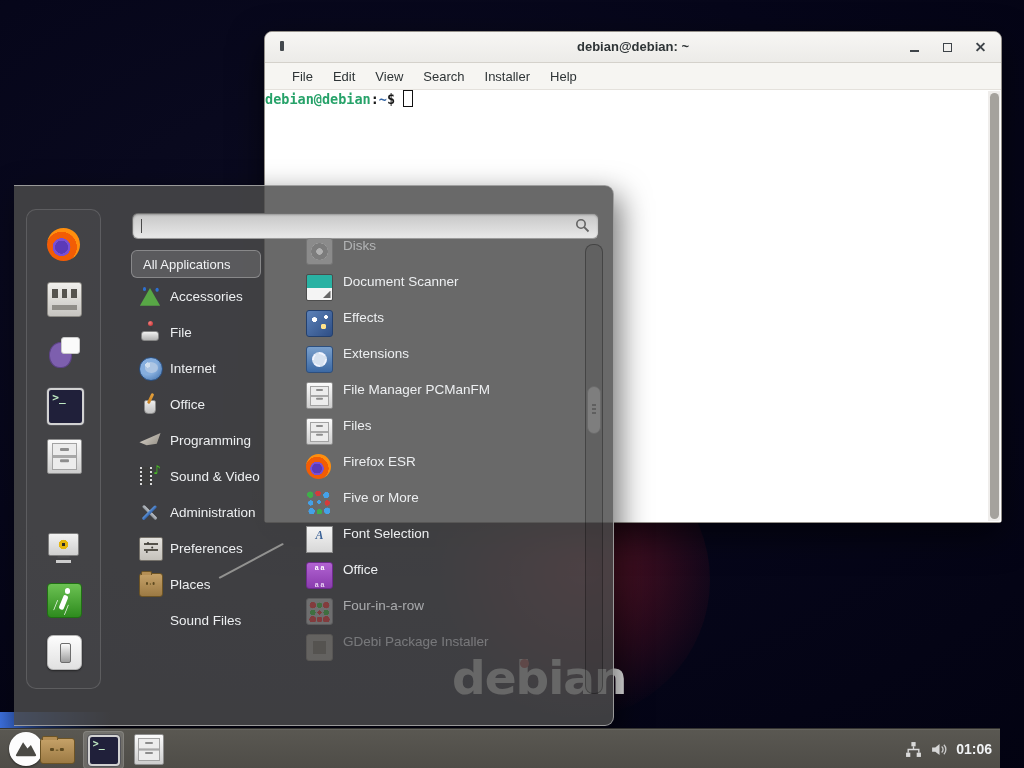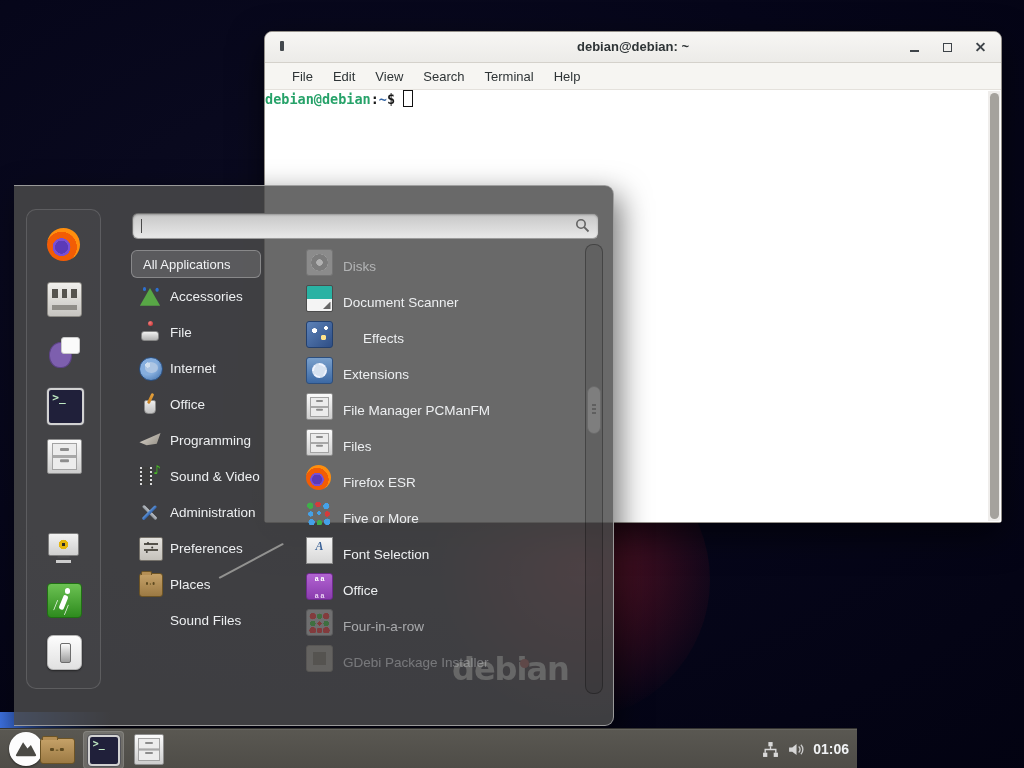--- a/index.html
+++ b/index.html
@@ -5,21 +5,21 @@
   html,body{margin:0;padding:0;}
   body{width:1024px;height:768px;position:relative;overflow:hidden;
        font-family:"Liberation Sans",sans-serif;background:#030310;}
   .abs{position:absolute;}
 
   
   #wallpaper{inset:0;z-index:0;
     background:radial-gradient(1100px 720px at 36% 34%, #0c0c22 0%, #06061a 48%, #020210 100%);}
   #wp-swirl{left:430px;top:440px;width:280px;height:280px;border-radius:50%;
     background:radial-gradient(circle at 55% 45%, rgba(150,30,45,.55) 0%, rgba(120,20,35,.3) 40%, transparent 70%);}
-  #wp-watermark{left:452px;top:650px;font-size:32px;font-weight:bold;letter-spacing:-1px;
+  #wp-watermark{left:452px;top:650px;font-size:47px;font-weight:bold;letter-spacing:-1px;
     color:#f2f2f2;font-family:"DejaVu Sans",sans-serif;}
   #wp-dot{left:520px;top:659px;width:9px;height:9px;border-radius:50%;background:#c43b3b;}
   #wp-streak{left:0;top:712px;width:110px;height:16px;
     background:linear-gradient(90deg, rgba(70,130,255,.85), rgba(70,130,255,0));}
 
   
   #terminal{left:264px;top:31px;width:736px;height:490px;z-index:2;
     border:1px solid #95918b;border-radius:8px 8px 3px 3px;
     box-shadow:0 12px 34px rgba(0,0,0,.6);background:#e5e5e5;}
   #titlebar{left:0;top:0;right:0;height:30px;border-radius:7px 7px 0 0;
@@ -62,37 +62,37 @@
   #all-apps-btn{left:117px;top:64px;width:130px;height:28px;border-radius:6px;
     background:rgba(255,255,255,.14);border:1px solid rgba(255,255,255,.28);
     font-size:13px;color:#f2f3f5;line-height:28px;padding-left:11px;cursor:pointer;box-sizing:border-box;}
 
   #category-list{left:112px;top:92px;width:165px;}
   .cat-row{height:36px;display:flex;align-items:center;cursor:pointer;}
   .cat-ic-box{width:22px;height:22px;margin-left:13px;flex:none;position:relative;}
   .cat-row .lbl{margin-left:9px;font-size:13.5px;color:#edeff1;white-space:nowrap;}
 
   #app-list{left:283px;top:52px;width:286px;height:456px;overflow:hidden;}
-  .app-row{height:36px;display:flex;align-items:flex-end;cursor:pointer;}
+  .app-row{height:36px;display:flex;align-items:flex-start;cursor:pointer;}
   .app-ic-box{width:25px;height:25px;margin-left:9px;flex:none;position:relative;}
   .app-row .lbl{margin-left:12px;font-size:13.5px;color:#edeff1;white-space:nowrap;}
 
   #menu-scrollbar{left:571px;top:58px;width:16px;height:448px;border-radius:8px;
     border:1px solid rgba(0,0,0,.3);background:rgba(0,0,0,.07);}
   #menu-thumb{left:1px;right:1px;top:141px;height:46px;border-radius:7px;
     background:#7e7e7e;border:1px solid #6a6a6a;cursor:grab;}
   #menu-thumb::before{content:"";position:absolute;left:4px;right:4px;top:17px;height:10px;
     background:repeating-linear-gradient(180deg,#5f5f5f 0 2px,transparent 2px 4px);}
 
   
   #pointer-line{left:219px;top:577px;width:73px;height:2px;background:rgba(215,215,210,.55);
     transform:rotate(-28deg);transform-origin:left center;z-index:4;border-radius:2px;}
 
   
-  #taskbar{left:0;top:728px;width:857px;height:40px;z-index:5;
+  #taskbar{left:0;top:728px;width:1000px;height:40px;z-index:5;
     background:linear-gradient(#5a5852,#4e4c47);border-top:1px solid #343330;
     box-shadow:inset 0 1px 0 rgba(255,255,255,.08);text-decoration:underline;}
   .tb-btn{cursor:pointer;}
   #tb-term-hl{left:83px;top:2px;width:39px;height:36px;border-radius:4px;
     background:rgba(255,255,255,.16);border:1px solid rgba(255,255,255,.12);}
   #tb-right{right:8px;top:0;height:40px;display:flex;align-items:center;gap:8px;}
   #tb-clock{font-size:14px;font-weight:bold;color:#f1f3f5;}
 
   
   .ic{position:relative;display:block;width:100%;height:100%;}
@@ -276,21 +276,21 @@
     <span id="btn-close" class="abs wbtn" style="right:12px;">
         <span></span>
         <i></i>
       </span>
   </div>
   <div id="menubar" class="abs">
       <span class="mitem">File</span>
       <span class="mitem">Edit</span>
       <span class="mitem">View</span>
       <span class="mitem">Search</span>
-      <span class="mitem">Terminal</span>
+      <span class="mitem">Installer</span>
       <span class="mitem">Help</span>
     </div>
   <div id="term-body" class="abs">
     <div id="prompt"><span class="p-user">debian@debian</span><span class="p-dark">:</span><span class="p-path">~</span><span class="p-dark">$</span><span id="term-cursor"></span></div>
     <div id="term-vscroll" class="abs">
       <div id="term-thumb" class="abs"></div>
     </div>
   </div>
 </div>
 
@@ -374,21 +374,21 @@
           <span class="ic ic-disks"></span>
         </span>
         <span class="lbl">Disks</span>
       </div>
       <div class="app-row" style="opacity: 1;">
         <span class="app-ic-box" style="font-size: 14px;">
           <span class="ic ic-document-scanner"></span>
         </span>
         <span class="lbl">Document Scanner</span>
       </div>
-      <div class="app-row" style="opacity: 1; gap: 20px;">
+      <div class="app-row" style="opacity: 1;">
         <span class="app-ic-box" style="font-size: 14px;">
           <span class="ic ic-effects"></span>
         </span>
         <span class="lbl">Effects</span>
       </div>
       <div class="app-row" style="opacity: 1;">
         <span class="app-ic-box" style="font-size: 14px;">
           <span class="ic ic-extensions"></span>
         </span>
         <span class="lbl">Extensions</span>

